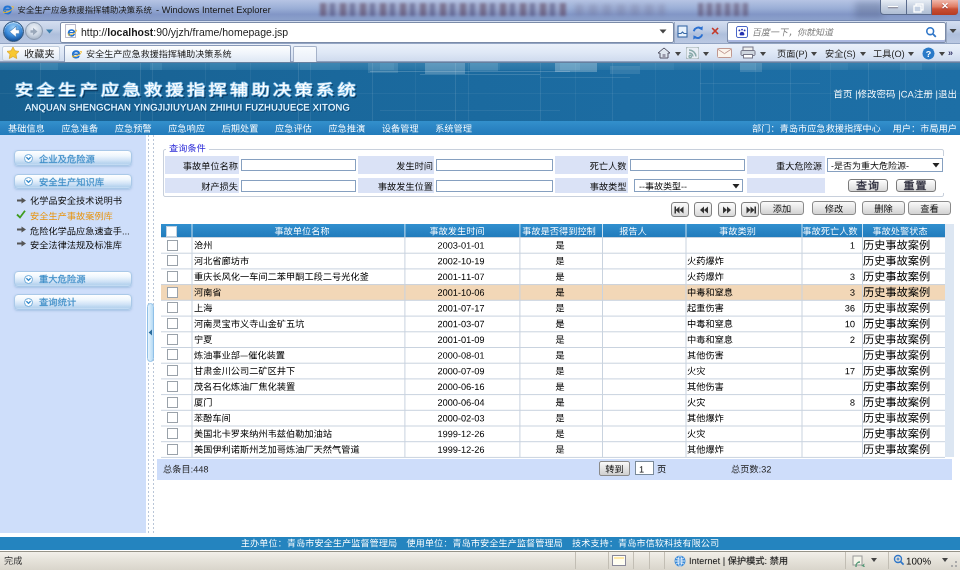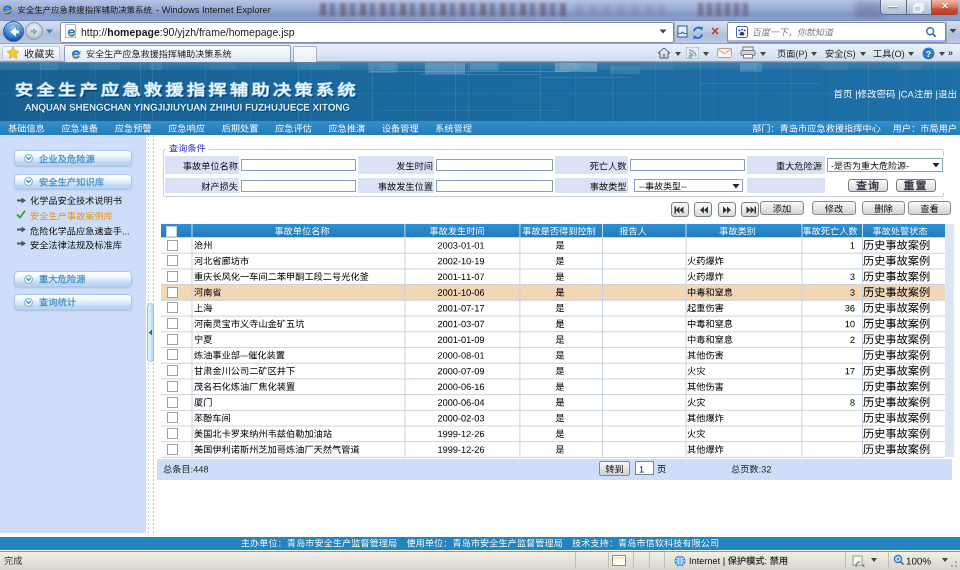--- a/index.html
+++ b/index.html
@@ -47,21 +47,21 @@
       </svg>
     </div>
     <div style="position:absolute;left:60px;top:21.5px;width:614px;height:21px;background:#fff;border:1px solid #7b8ba8;border-radius:2px;"></div>
     <div style="position:absolute;left:65px;top:24px;width:11px;height:14px;background:#fdfdfd;border:1px solid #bbc;"></div>
     <div style="position:absolute;left:66px;top:27px;width:11px;height:11px;">
       <svg width="11" height="11" viewBox="0 0 16 16">
         <path d="M8.1 3.1a5.5 5.5 0 0 1 5.5 5.2l-.05.9H5.3a3.1 3.1 0 0 0 5.7 1.1h2.3A5.5 5.5 0 1 1 8.1 3.1zm2.8 4.1a3.1 3.1 0 0 0-5.5 0z" fill="#2173d3"></path>
         <path d="M15.7 4.5c.6 1.3-1.5 3.9-5.2 5.9-3.7 2-7.2 2.6-7.9 1.3-.4-.8.8-2.2 2.7-3.5l.2.75c-1.2.8-1.8 1.6-1.6 2 .4.8 3.2.1 6.1-1.5 3-1.6 5.1-3.4 4.7-4.2-.1-.3-.7-.4-1.6-.2l-.4-.8c1.6-.3 2.7-.2 3 .25z" fill="#f4bc26"></path>
       </svg>
     </div>
-    <div style="position:absolute;left:81px;top:25.5px;width:560px;height:14px;font:10.5px &quot;Liberation Sans&quot;,sans-serif;color:#1a1a1a;white-space:nowrap;">http://<b>homepage</b>:90/yjzh/frame/homepage.jsp</div>
+    <div style="position:absolute;left:81px;top:25.5px;width:560px;height:14px;font:10.5px &quot;Liberation Sans&quot;,sans-serif;color:#1a1a1a;white-space:nowrap;">http://<b>localhost</b>:90/yjzh/frame/homepage.jsp</div>
     <div style="position:absolute;left:658px;top:27.5px;width:10px;height:7px;">
       <svg width="10" height="7">
         <path d="M1.5 1.5h7L5 5.5z" fill="#444"></path>
       </svg>
     </div>
     <div style="position:absolute;left:674px;top:21.5px;width:16px;height:21px;border-left:1px solid #9aa9c2;">
       <svg width="16" height="19">
         <rect x="3" y="4" width="9" height="11" fill="#e8f2fc" stroke="#3a6ba8" stroke-width="1.1"></rect>
         <path d="M3 11.5h3l1.5-1.5 1.5 1.5h3" stroke="#3a6ba8" fill="none" stroke-width="1.1"></path>
       </svg>

